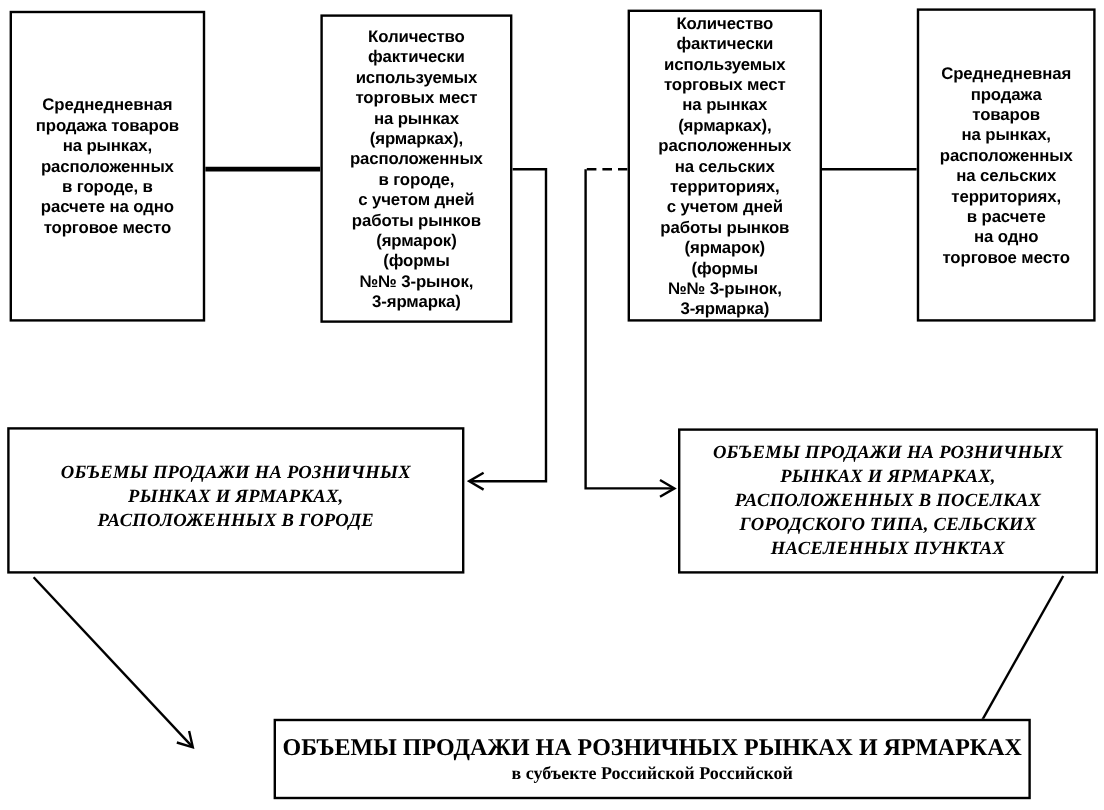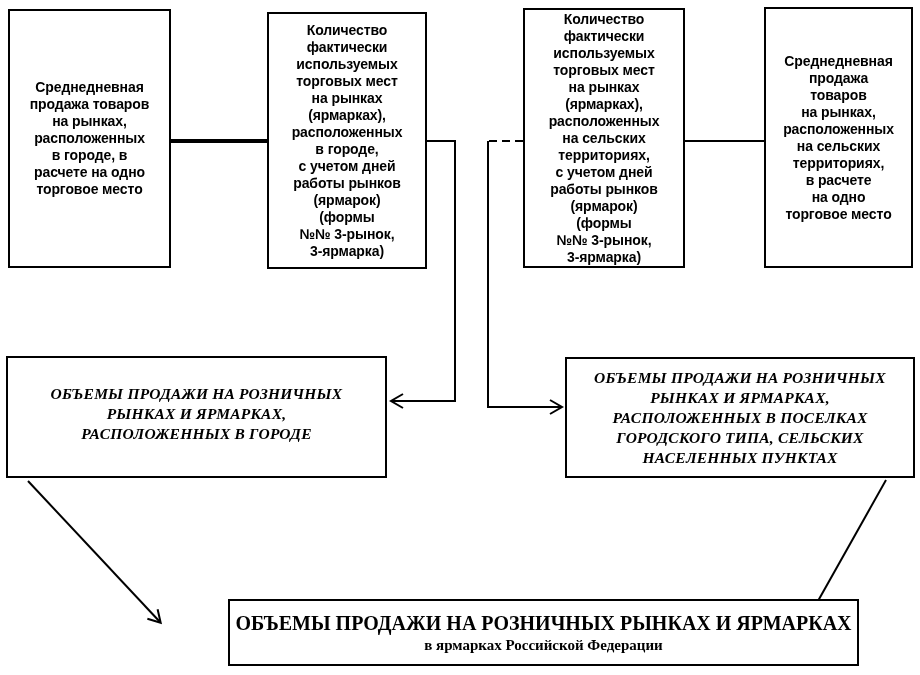--- a/index.html
+++ b/index.html
@@ -142,16 +142,16 @@
 РАСПОЛОЖЕННЫХ В ГОРОДЕ</div>
 
   <div class="box mid-box m2">ОБЪЕМЫ ПРОДАЖИ НА РОЗНИЧНЫХ
 РЫНКАХ И ЯРМАРКАХ,
 РАСПОЛОЖЕННЫХ В ПОСЕЛКАХ
 ГОРОДСКОГО ТИПА, СЕЛЬСКИХ
 НАСЕЛЕННЫХ ПУНКТАХ</div>
 
   <div class="box bottom-box bb">
     <div class="bottom-title">ОБЪЕМЫ ПРОДАЖИ НА РОЗНИЧНЫХ РЫНКАХ И ЯРМАРКАХ</div>
-    <div class="bottom-sub">в ярмарках Российской Федерации</div>
+    <div class="bottom-sub">в субъекте Российской Российской</div>
   </div>
 
 </div>
 
 </body></html>

